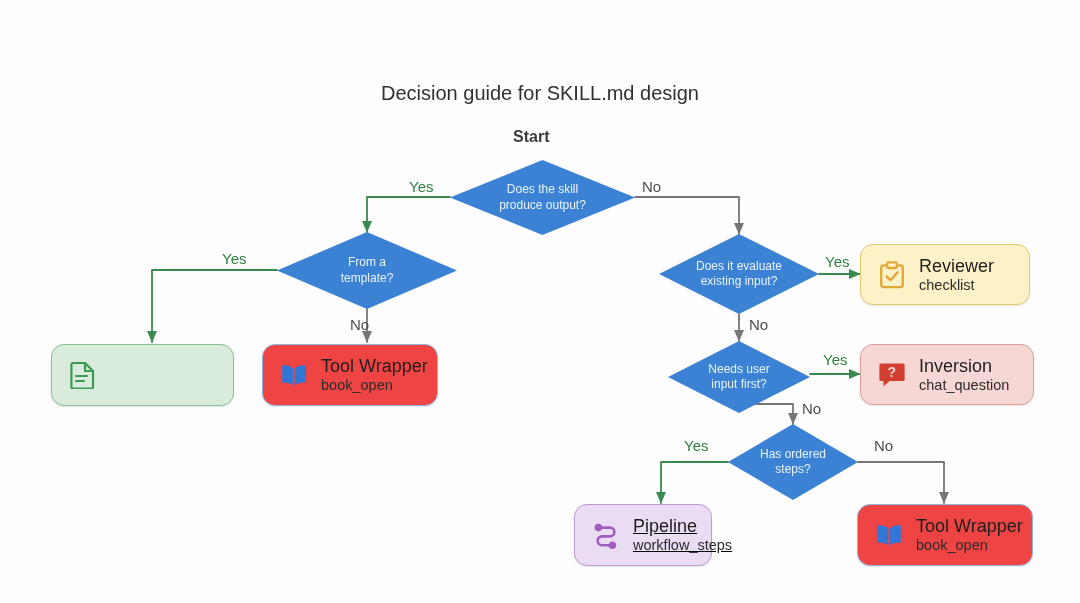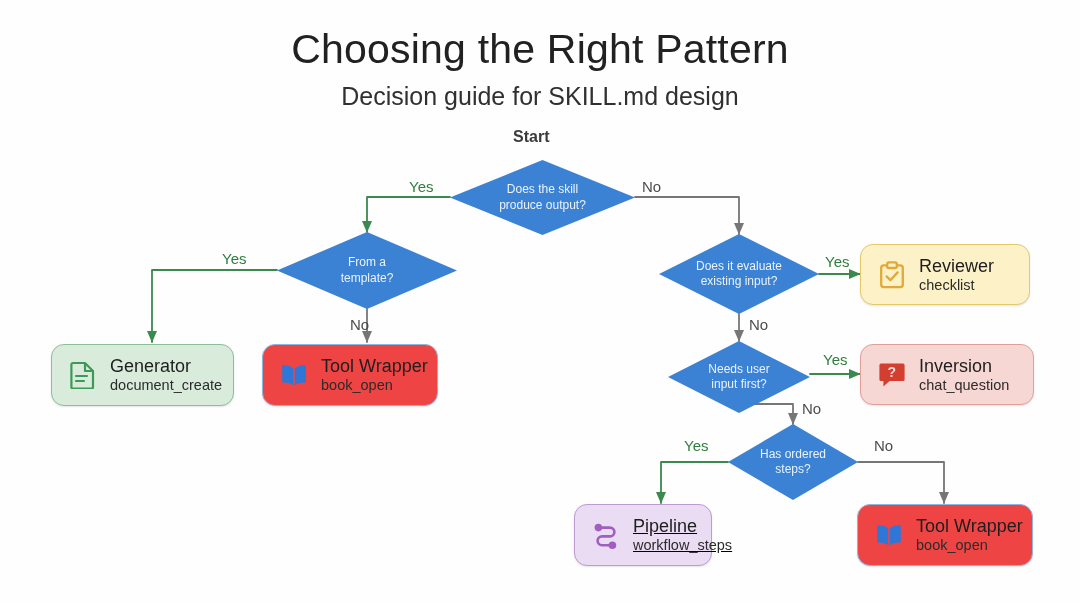--- a/index.html
+++ b/index.html
@@ -30,21 +30,21 @@
     font-weight: 400;
     color: #212121;
     letter-spacing: 0.2px;
   }
   .subtitle {
     position: absolute;
     left: 0;
     top: 82px;
     width: 1080px;
     text-align: center;
-    font-size: 25px;
+    font-size: 20px;
     font-weight: 400;
     color: #303030;
   }
   .start-label {
     position: absolute;
     font-size: 16px;
     color: #3b3b3b;
     white-space: nowrap;
     font-weight: bold;
   }
@@ -131,21 +131,20 @@
   .card.blue   { background: #ef4444; border-color: #8fb6df; }
   .card.yellow { background: #fdf1c8; border-color: #e4c96b; }
   .card.red    { background: #f7d7d3; border-color: #e0a097; }
   .card.purple { background: #eadcf2; border-color: #bf9ad1; }
 </style>
 </head>
 <body>
 
 <div id="canvas">
 
-  <div class="title">Choosing the Right Pattern</div>
   <div class="subtitle">Decision guide for SKILL.md design</div>
 
   <svg id="wires" viewBox="0 0 1080 603">
     <defs>
       <marker id="arrow-green" markerWidth="9" markerHeight="9" refX="6.2" refY="3.2" orient="auto" markerUnits="strokeWidth">
         <path d="M0,0.4 L6.6,3.2 L0,6 z" fill="#3a8a4f"></path>
       </marker>
       <marker id="arrow-gray" markerWidth="9" markerHeight="9" refX="6.2" refY="3.2" orient="auto" markerUnits="strokeWidth">
         <path d="M0,0.4 L6.6,3.2 L0,6 z" fill="#767676"></path>
       </marker>
@@ -223,24 +222,20 @@
   <div class="elabel no" style="left:874px; top:437px;">No</div>
 
   <div class="card green" style="left:51px; top:344px; width:183px; height:62px;">
     <span class="cicon">
       <svg width="26" height="28" viewBox="0 0 26 28" aria-hidden="true">
         <path d="M3 2 h12 l8 8 v16 a1.6 1.6 0 0 1 -1.6 1.6 H3 A1.6 1.6 0 0 1 1.4 26 V3.6 A1.6 1.6 0 0 1 3 2 z" fill="none" stroke="#3d9a56" stroke-width="2.2" stroke-linejoin="round"></path>
         <path d="M15 2 v8 h8" fill="none" stroke="#3d9a56" stroke-width="2.2" stroke-linejoin="round"></path>
         <path d="M6 15 h11 M6 20 h8" stroke="#3d9a56" stroke-width="2.2" stroke-linecap="round"></path>
       </svg>
     </span>
-    <span class="ctext">
-      <span class="ctitle">Generator</span>
-      <span class="csub">document_create</span>
-    </span>
   </div>
 
   <div class="card blue" style="left:262px; top:344px; width:176px; height:62px;">
     <span class="cicon">
       <svg width="30" height="26" viewBox="0 0 30 26" aria-hidden="true">
         <path d="M14.2 6.4 C11.6 4 8.2 3.2 3.2 3.4 L3.2 20.6 C8.2 20.4 11.6 21.2 14.2 23.2 Z" fill="#2f76d6"></path>
         <path d="M15.8 6.4 C18.4 4 21.8 3.2 26.8 3.4 L26.8 20.6 C21.8 20.4 18.4 21.2 15.8 23.2 Z" fill="#2f76d6"></path>
       </svg>
     </span>
     <span class="ctext">

